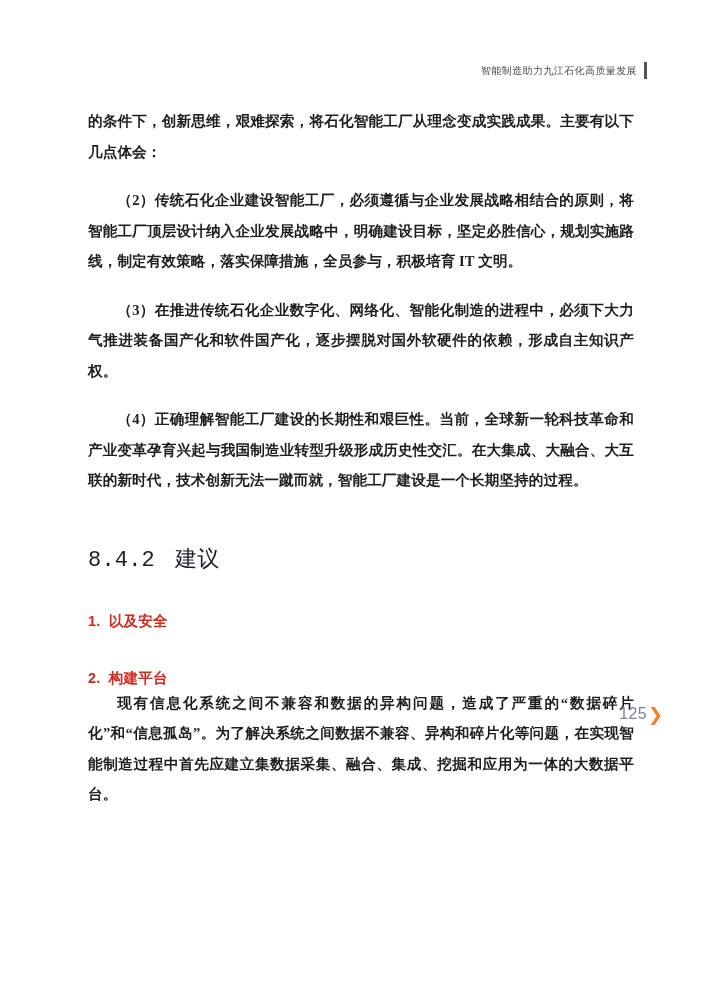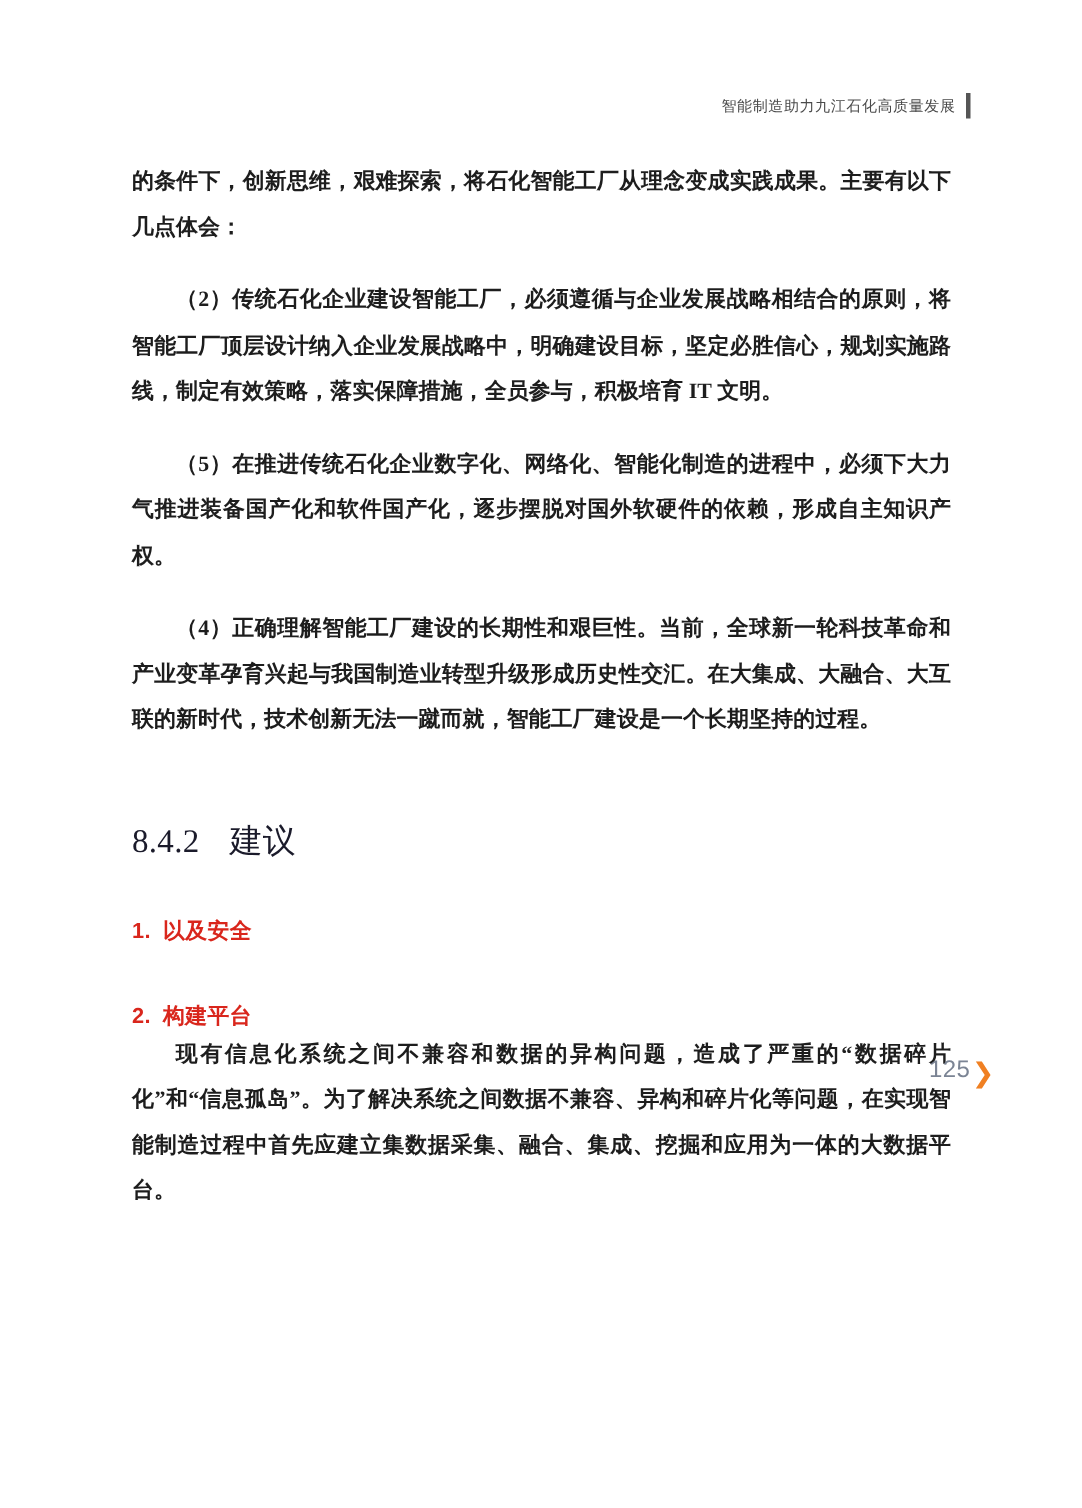--- a/index.html
+++ b/index.html
@@ -68,21 +68,21 @@
     text-indent: 2em;
     font-weight: bold;
   }
   p.gap-before {
     margin-top: 18px;
   }
 
   
   .section-heading {
     margin: 52px 0 0 0;
-    font-family: Liberation Serif, serif;
+    font-family: Liberation Mono, monospace;
     font-size: 22px;
     font-weight: 400;
     color: #1b1b2b;
     letter-spacing: 0.2px;
     line-height: 1.2;
     display: flex;
     align-items: baseline;
   }
   .section-heading .num {
     margin-right: 20px;
@@ -142,21 +142,21 @@
     <span class="running-header-rule"></span>
   </div>
 
   <div class="content">
 
     <p class="body-text indent" style="text-indent:0;">的条件下，创新思维，艰难探索，将石化智能工厂从理念变成实践成果。主要有以下几点体会：</p>
 
 
     <p class="body-text indent gap-before">（2）传统石化企业建设智能工厂，必须遵循与企业发展战略相结合的原则，将智能工厂顶层设计纳入企业发展战略中，明确建设目标，坚定必胜信心，规划实施路线，制定有效策略，落实保障措施，全员参与，积极培育 IT 文明。</p>
 
-    <p class="body-text indent gap-before">（5）在推进传统石化企业数字化、网络化、智能化制造的进程中，必须下大力气推进装备国产化和软件国产化，逐步摆脱对国外软硬件的依赖，形成自主知识产权。</p>
+    <p class="body-text indent gap-before">（3）在推进传统石化企业数字化、网络化、智能化制造的进程中，必须下大力气推进装备国产化和软件国产化，逐步摆脱对国外软硬件的依赖，形成自主知识产权。</p>
 
     <p class="body-text indent gap-before">（4）正确理解智能工厂建设的长期性和艰巨性。当前，全球新一轮科技革命和产业变革孕育兴起与我国制造业转型升级形成历史性交汇。在大集成、大融合、大互联的新时代，技术创新无法一蹴而就，智能工厂建设是一个长期坚持的过程。</p>
 
     <h2 class="section-heading">
       <span class="num">8.4.2</span>
       <span>建议</span>
     </h2>
 
     <h3 class="sub-heading">
       <span class="sub-num">1.</span>

